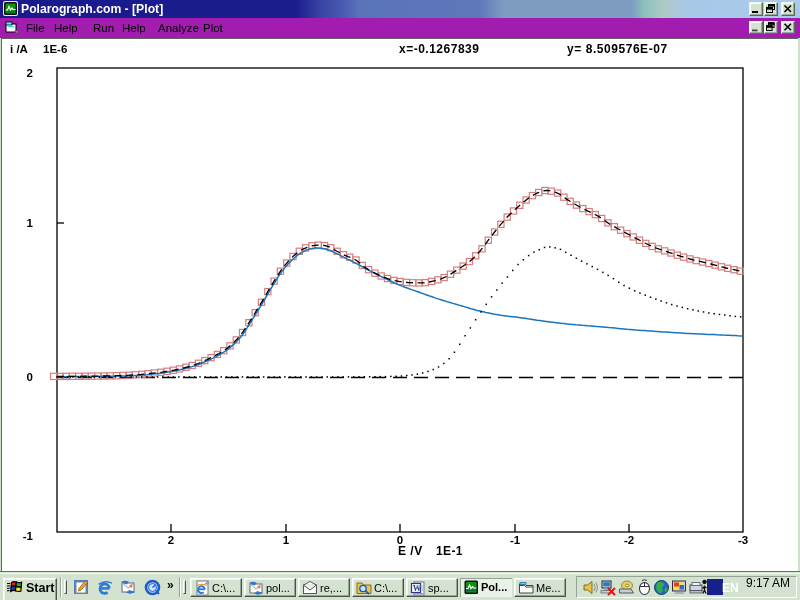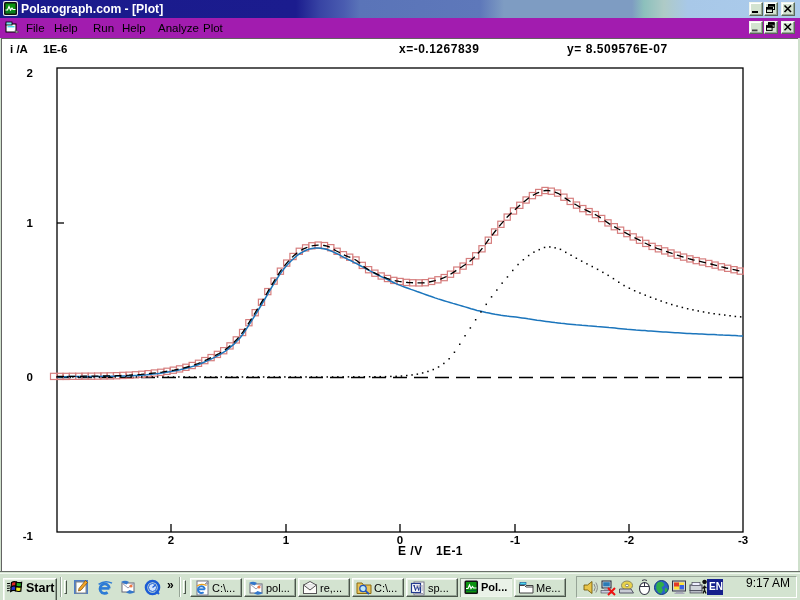--- a/index.html
+++ b/index.html
@@ -549,18 +549,18 @@
           <rect x="5" y="12" width="7" height="1.6" fill="#889"></rect>
           <rect x="3.5" y="13.6" width="10" height="1.4" fill="#aab"></rect>
         </svg>
       <svg style="position:absolute;left:112px;top:2px" width="19" height="17" viewBox="0 0 19 17">
           <rect x="1" y="6" width="12" height="5.5" fill="#d0d4da" stroke="#445"></rect>
           <rect x="3" y="3.5" width="8" height="3" fill="#eef" stroke="#445" stroke-width="0.7"></rect>
           <rect x="1" y="11.5" width="12" height="2.5" fill="#b8bcc4" stroke="#445" stroke-width="0.7"></rect>
           <path d="M15.5 4.5 a1.6 1.6 0 1 1 0.1 0 M15.5 6.5 L15.5 11 M15.5 7.5 L13.5 9.5 M15.5 7.5 L17.5 9 M15.5 11 L14 14.5 M15.5 11 L17 14.5" stroke="#111" stroke-width="1.3" fill="#111"></path>
         </svg>
       <div style="position:absolute;left:130px;top:2px;width:16px;height:16px;background:#16208c">
-          <span style="position:absolute;left:2px;top:2px;font-size:10px;font-weight:bold;color:#fff">EN</span>
+          <span style="position:absolute;left:15px;top:2px;font-size:12px;font-weight:bold;color:#fff">EN</span>
         </div>
     </div>
     <div id="clock">9:17 AM</div>
   </div>
 </div>
 
 </body></html>

